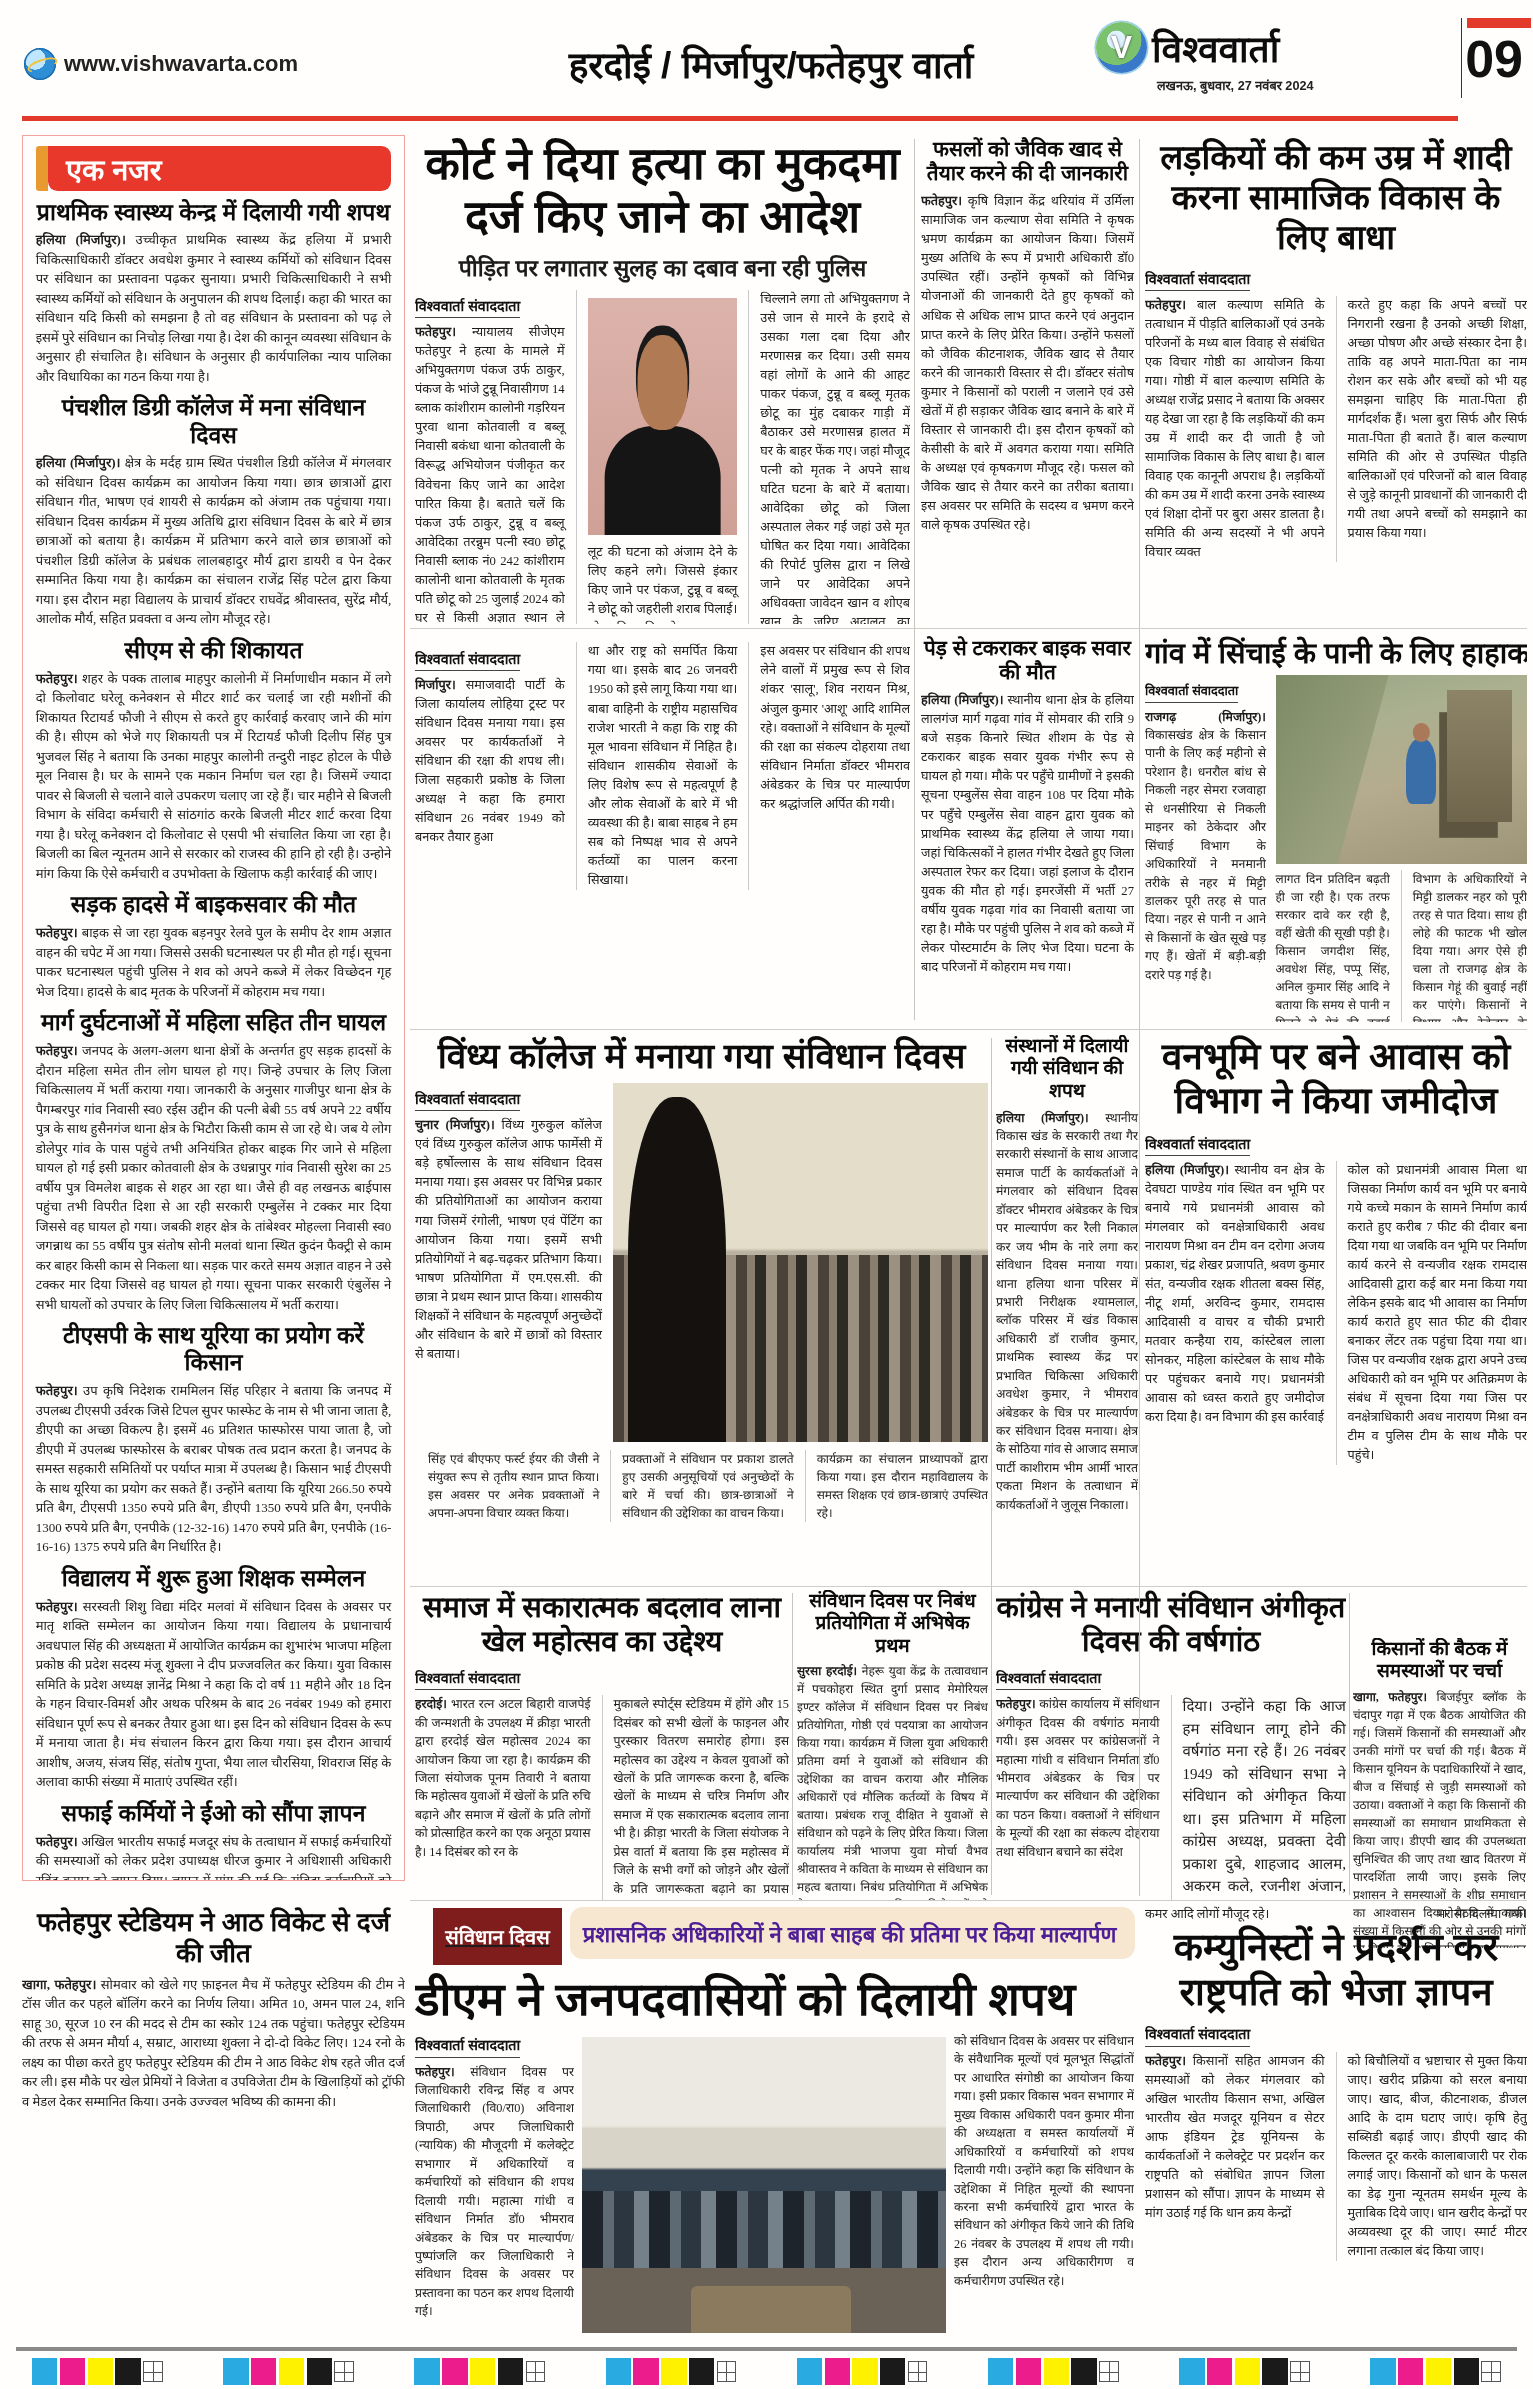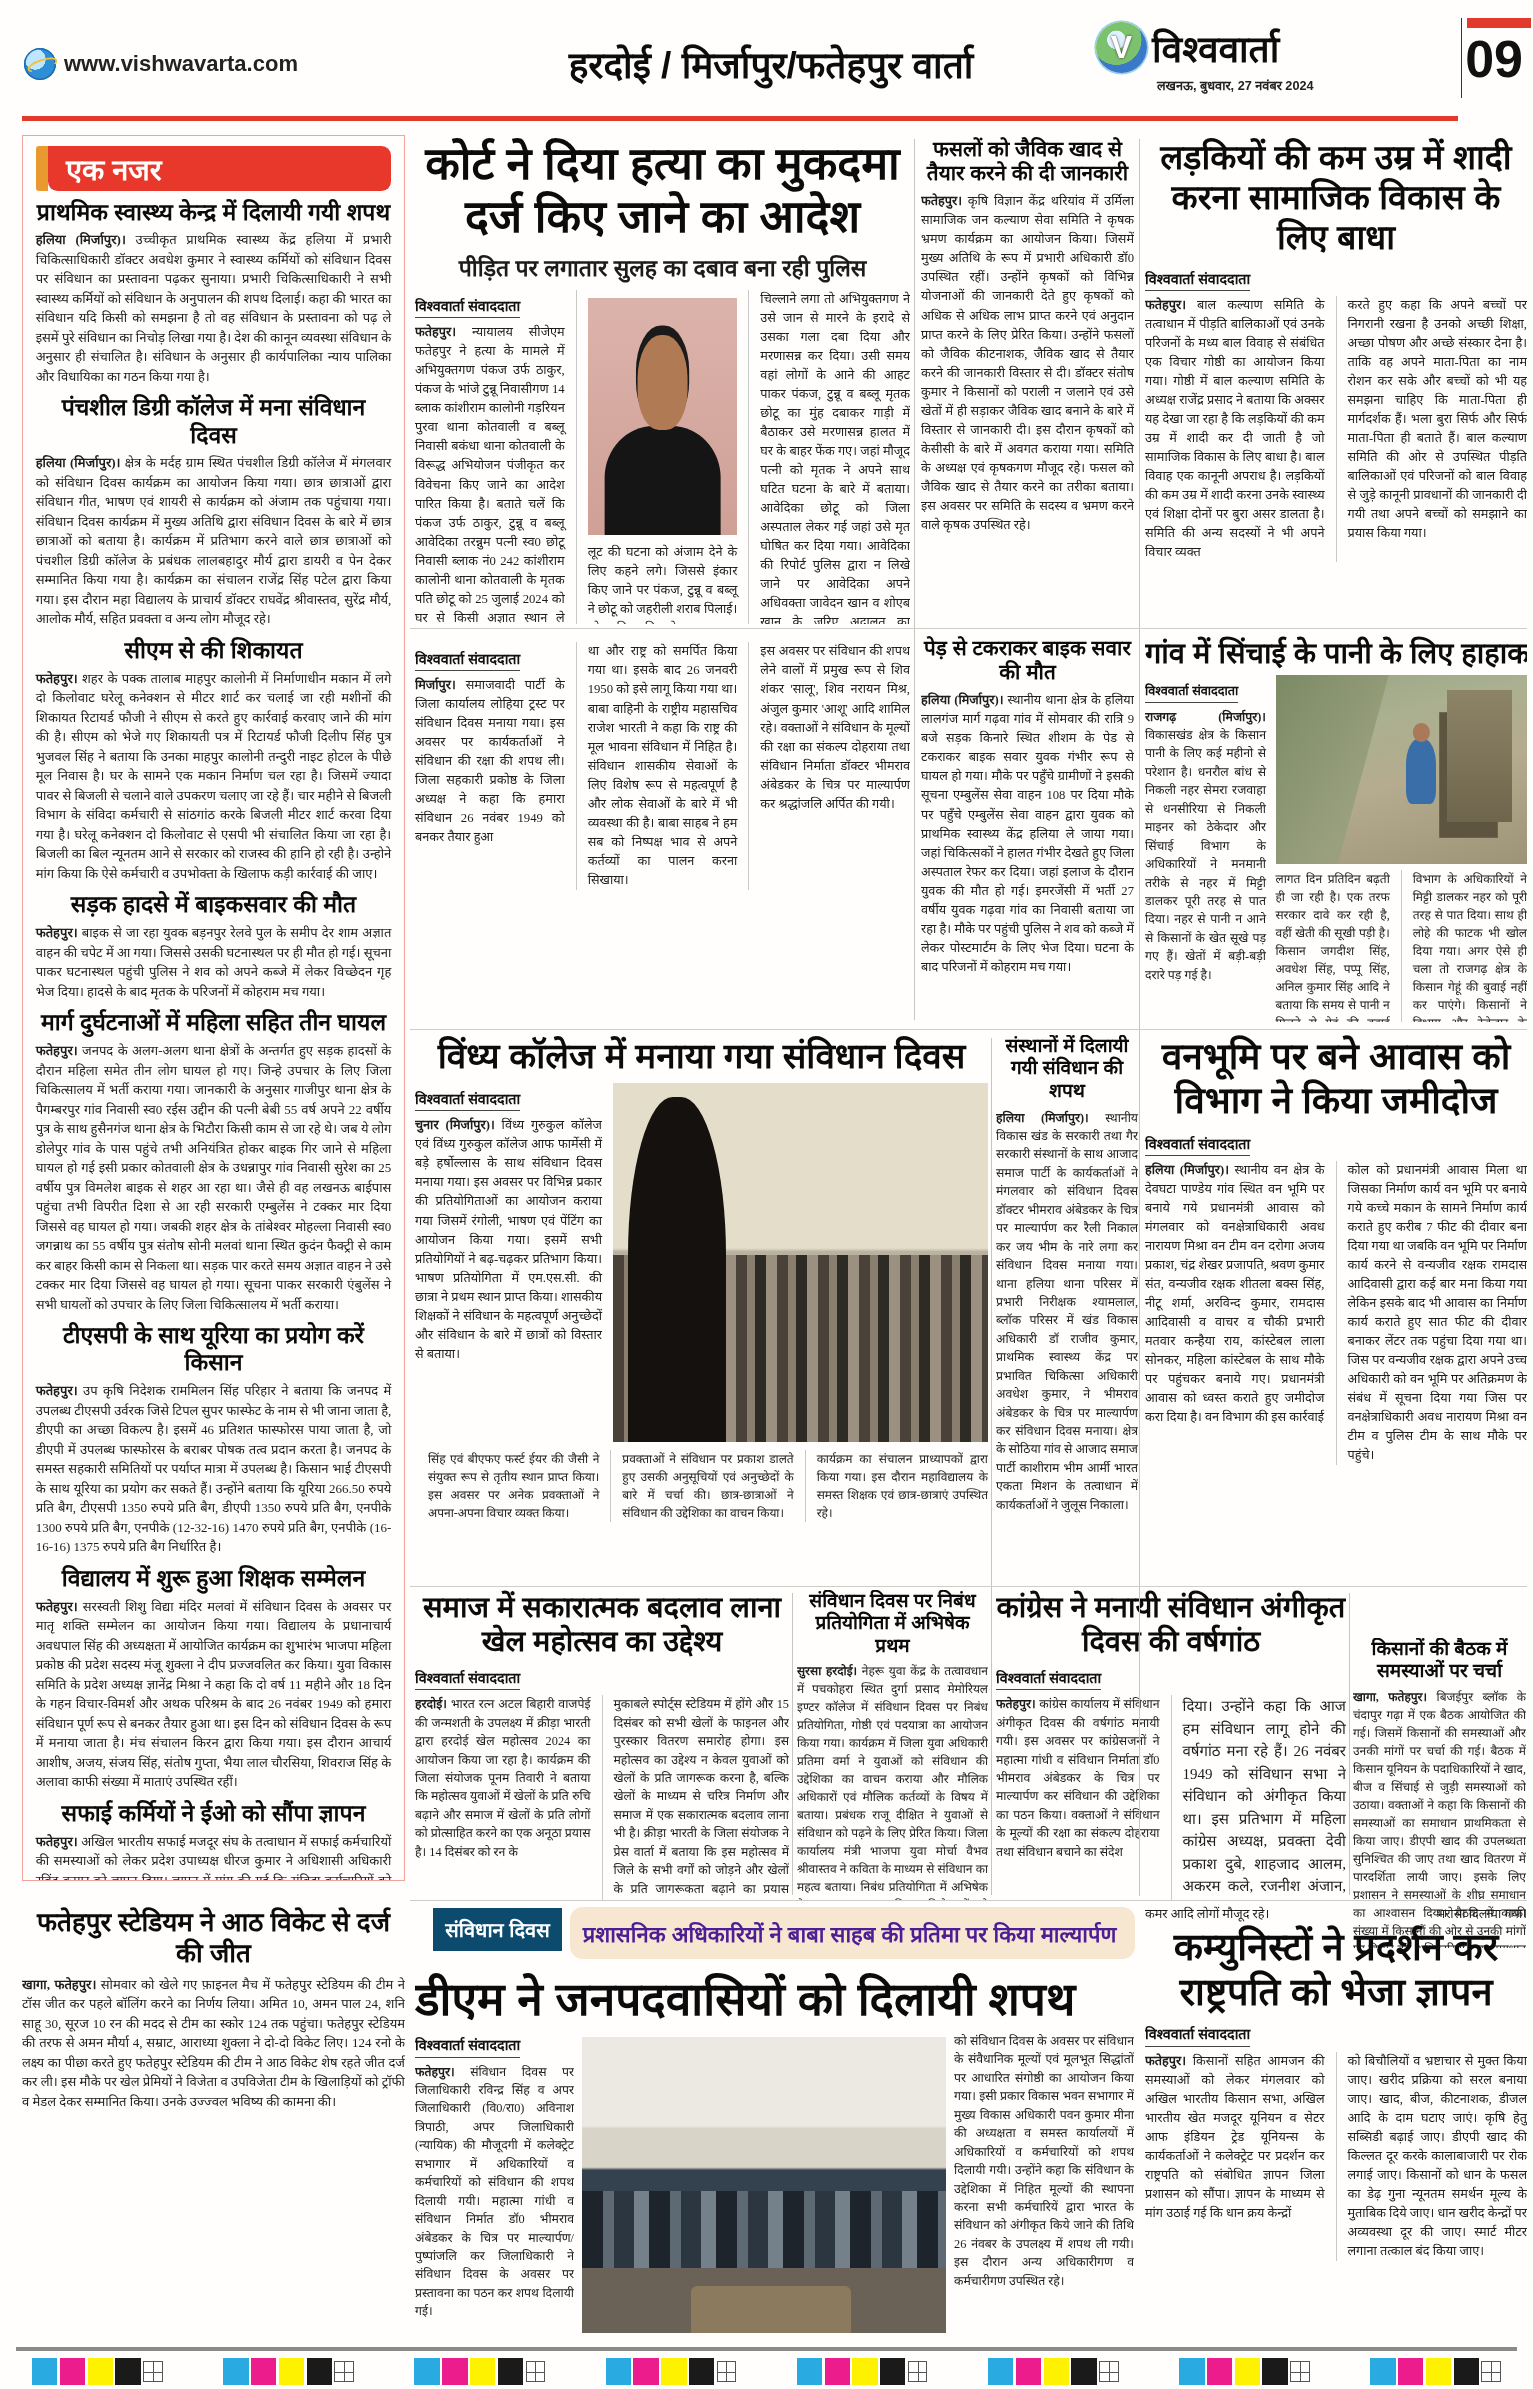--- a/index.html
+++ b/index.html
@@ -99,22 +99,22 @@
   .vanbhumi .hl{font-size:37px;}
   .samaj{left:415px;top:1590px;width:374px;height:310px;}
   .samaj .hl{font-size:29px;}
   .nibandh{left:797px;top:1590px;width:191px;height:310px;}
   .congress{left:996px;top:1590px;width:350px;height:310px;}
   .congress .hl{font-size:29px;}
   .kisan{left:1353px;top:1590px;width:173px;height:310px;margin-top:48px;}
   .stadium{left:22px;top:1907px;width:383px;height:429px;}
   .stadium .hl{font-size:26px;}
   .stadium .body{font-size:13px;}
-  .samvidhan-box{position:absolute;left:433px;top:1908px;width:129px;height:43px;background:#0c4a6e;
-      display:flex;align-items:center;justify-content:center;}
+  .samvidhan-box{position:absolute;left:433px;top:1908px;width:129px;height:57px;background:#7f1d1d;
+      display:flex;align-items:center;justify-content:center;text-decoration:underline;}
   .samvidhan-box span{color:#fff;font-family:"Liberation Sans",sans-serif;font-weight:bold;font-size:20px;}
   .beige-banner{position:absolute;left:570px;top:1907px;width:565px;height:52px;background:#f8e7d0;
       border-radius:12.7px;display:flex;align-items:center;}
   .beige-banner span{font-family:"Liberation Sans",sans-serif;font-weight:bold;font-size:22px;color:#4c1d95;padding-left:12.7px;}
   .dm-hl{position:absolute;left:415px;top:1966px;width:720px;font-family:"Liberation Sans",sans-serif;
       font-weight:bold;font-size:46px;color:#0b0b0b;white-space:nowrap;overflow:hidden;}
   .dm-col1{position:absolute;left:415px;top:2029px;width:159px;height:307px;overflow:hidden;}
   .dm-photo{position:absolute;left:582px;top:2037px;width:364px;height:296px;}
   .dm-col2{position:absolute;left:954px;top:2032px;width:180px;height:304px;overflow:hidden;}
   .communist{left:1145px;top:1904px;width:382px;height:434px;}

